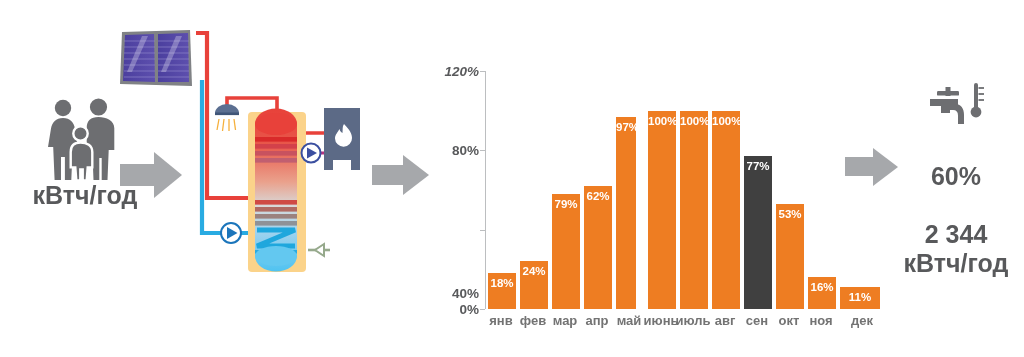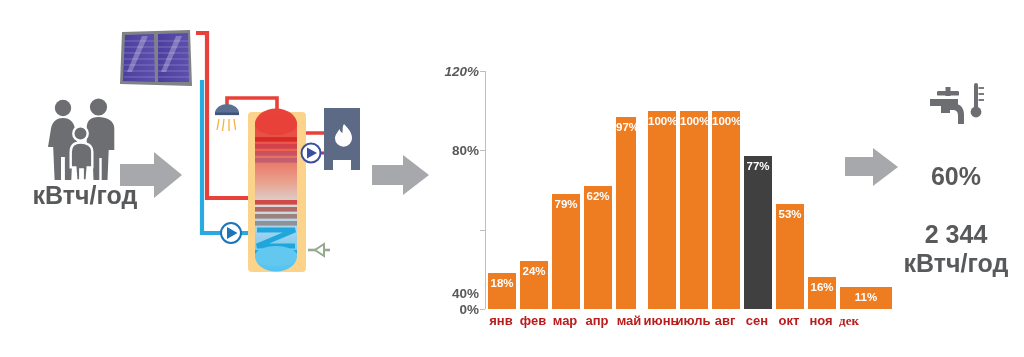--- a/index.html
+++ b/index.html
@@ -36,21 +36,21 @@
   
   #chart{position:absolute;left:440px;top:55px;width:440px;height:260px;}
   #chart-plot{position:absolute;left:45px;top:16px;width:385px;height:238px;}
   .axis-line{position:absolute;background:#bcbec0;}
   .ytick-label{position:absolute;right:0;font-size:13.5px;color:#58595b;
                font-weight:bold;transform:translateY(-50%);text-align:right;width:42px;}
   .ytick-mark{position:absolute;width:5px;height:1px;background:#bcbec0;}
   .bar{position:absolute;background:#ee7d22;bottom:0;}
   .bar-label{position:absolute;top:4px;left:0;width:100%;text-align:center;
              color:#ffffff;font-size:11.5px;font-weight:bold;}
-  .xtick-label{position:absolute;top:242px;font-size:13px;color:#b91c1c;
+  .xtick-label{position:absolute;top:242px;font-size:13px;color:#737373;
                font-weight:bold;text-align:center;}
 </style>
 </head>
 <body>
 
 <div class="stage">
 
   <div id="left-block">
     <svg id="family-icon" width="86" height="86" viewBox="0 0 86 86">
       <g fill="#6d6e71">
@@ -249,38 +249,38 @@
           </div>
           <div class="bar" style="left: 258px; width: 28px; height: 152.717px; background: #404040;">
             <div class="bar-label">77%</div>
           </div>
           <div class="bar" style="left: 290px; width: 28px; height: 105.117px; background: rgb(238, 125, 34);">
             <div class="bar-label">53%</div>
           </div>
           <div class="bar" style="left: 322px; width: 28px; height: 31.7333px; background: rgb(238, 125, 34);">
             <div class="bar-label">16%</div>
           </div>
-          <div class="bar" style="left: 354px; width: 52px; height: 21.8167px; background: rgb(238, 125, 34);">
+          <div class="bar" style="left: 354px; width: 40px; height: 21.8167px; background: rgb(238, 125, 34);">
             <div class="bar-label">11%</div>
           </div>
         </div>
 
       <div id="xlabels">
           <div class="xtick-label" style="left: -2px; width: 36px;">янв</div>
           <div class="xtick-label" style="left: 30px; width: 36px;">фев</div>
           <div class="xtick-label" style="left: 62px; width: 36px;">мар</div>
           <div class="xtick-label" style="left: 94px; width: 36px;">апр</div>
           <div class="xtick-label" style="left: 126px; width: 36px;">май</div>
           <div class="xtick-label" style="left: 158px; width: 36px;">июнь</div>
           <div class="xtick-label" style="left: 190px; width: 36px;">июль</div>
           <div class="xtick-label" style="left: 222px; width: 36px;">авг</div>
           <div class="xtick-label" style="left: 254px; width: 36px;">сен</div>
           <div class="xtick-label" style="left: 286px; width: 36px;">окт</div>
           <div class="xtick-label" style="left: 318px; width: 36px;">ноя</div>
-          <div class="xtick-label" style="left: 346px; width: 36px; font-family: Liberation Serif, serif;">дек</div>
+          <div class="xtick-label" style="left: 359px; width: 36px;">дек</div>
         </div>
     </div>
   </div>
 
   <div class="arrow" style="left:845px;top:148px;width:54px;height:38px;">
     <div class="shaft" style="left:0;top:9px;width:30px;height:19px;"></div>
     <div class="head" style="left:28px;top:0;border-width:19px 0 19px 25px;"></div>
   </div>
 
   <div id="right-block">

